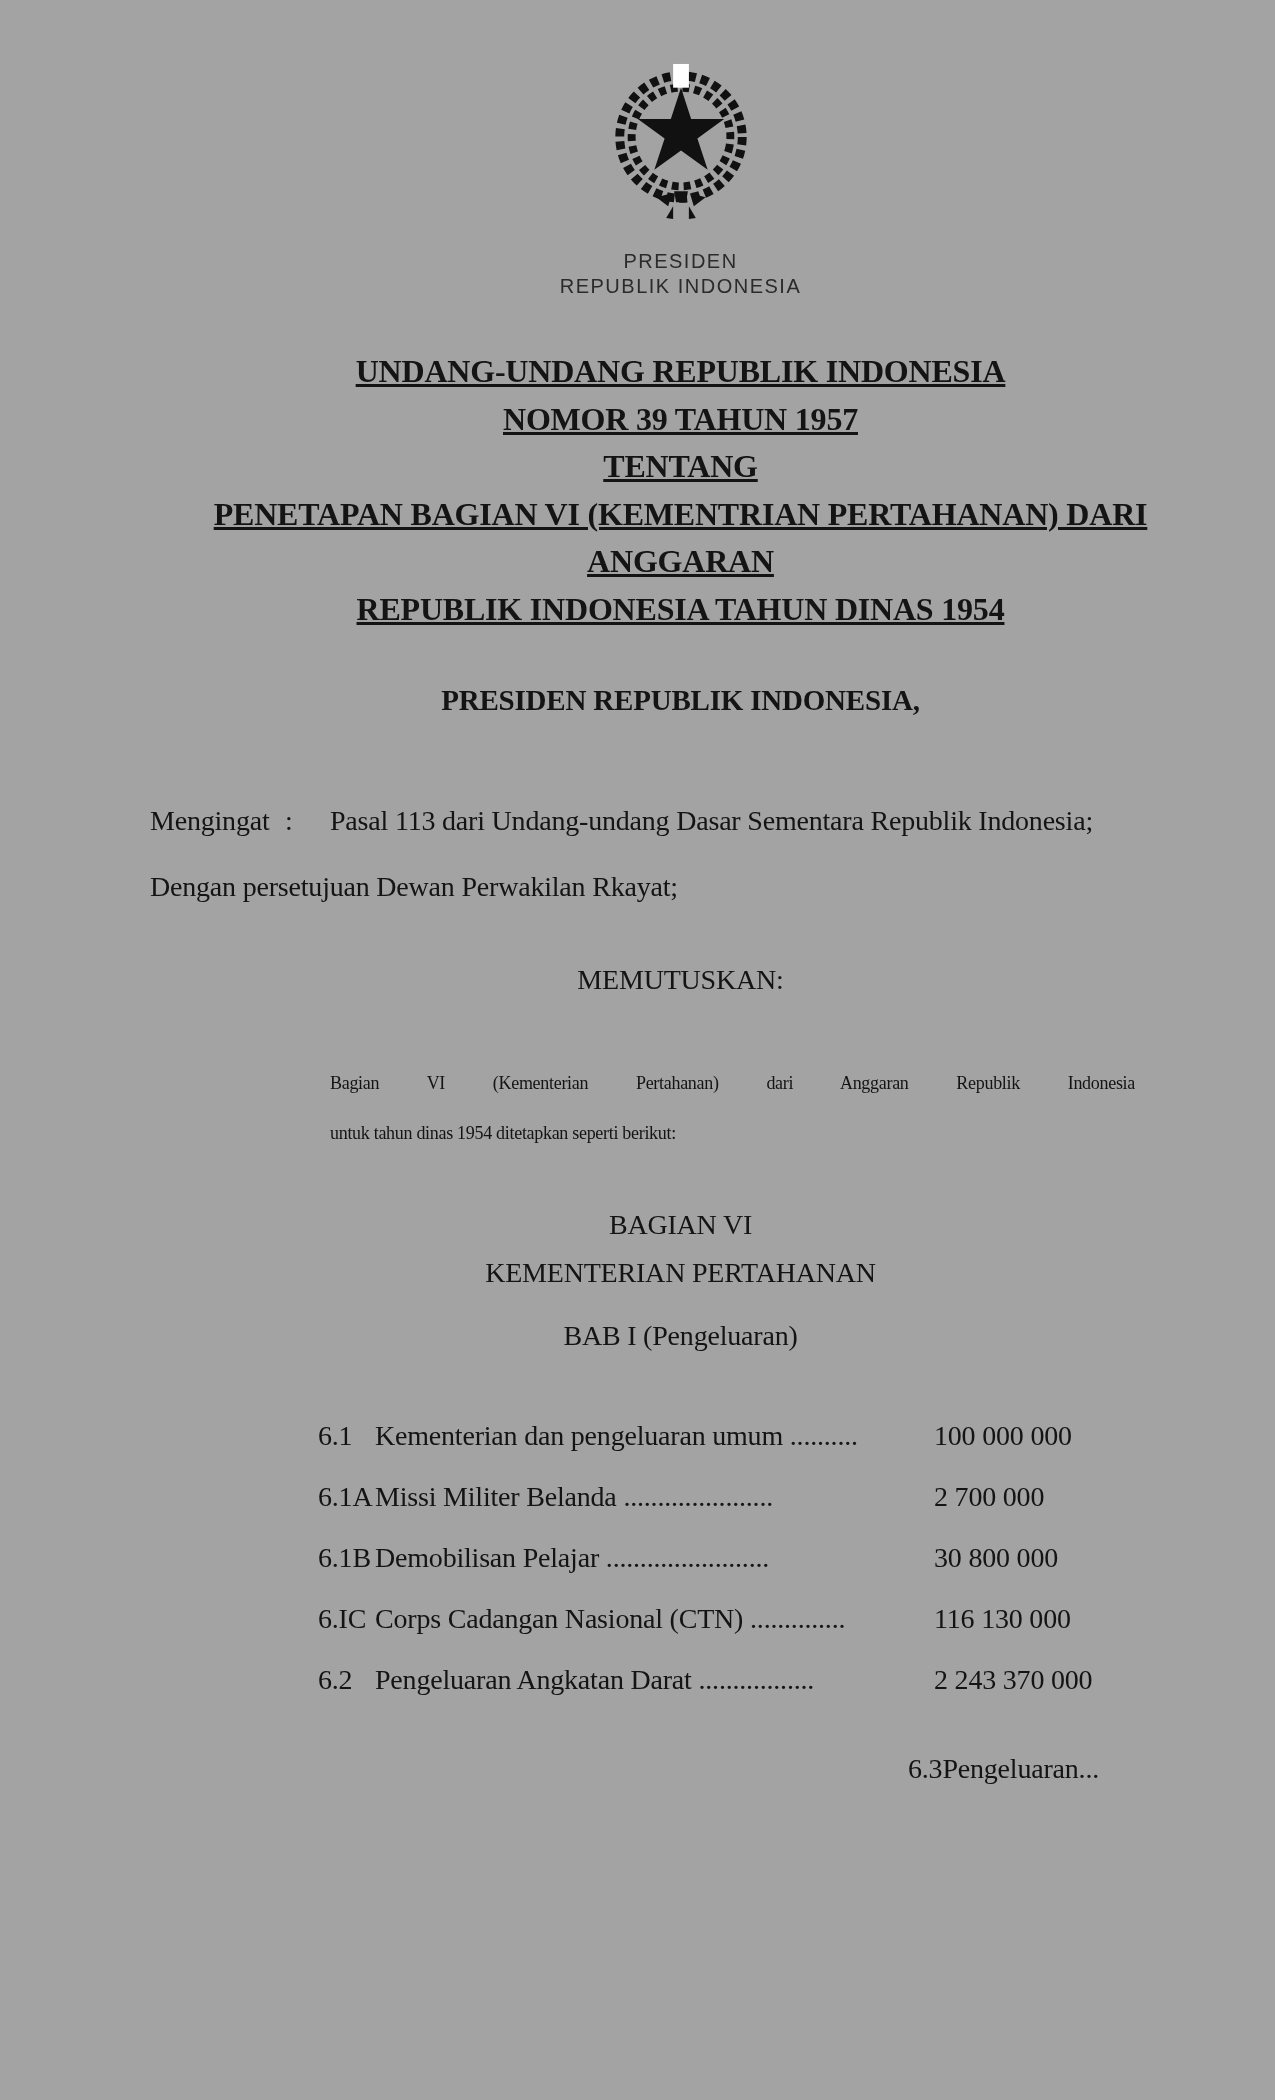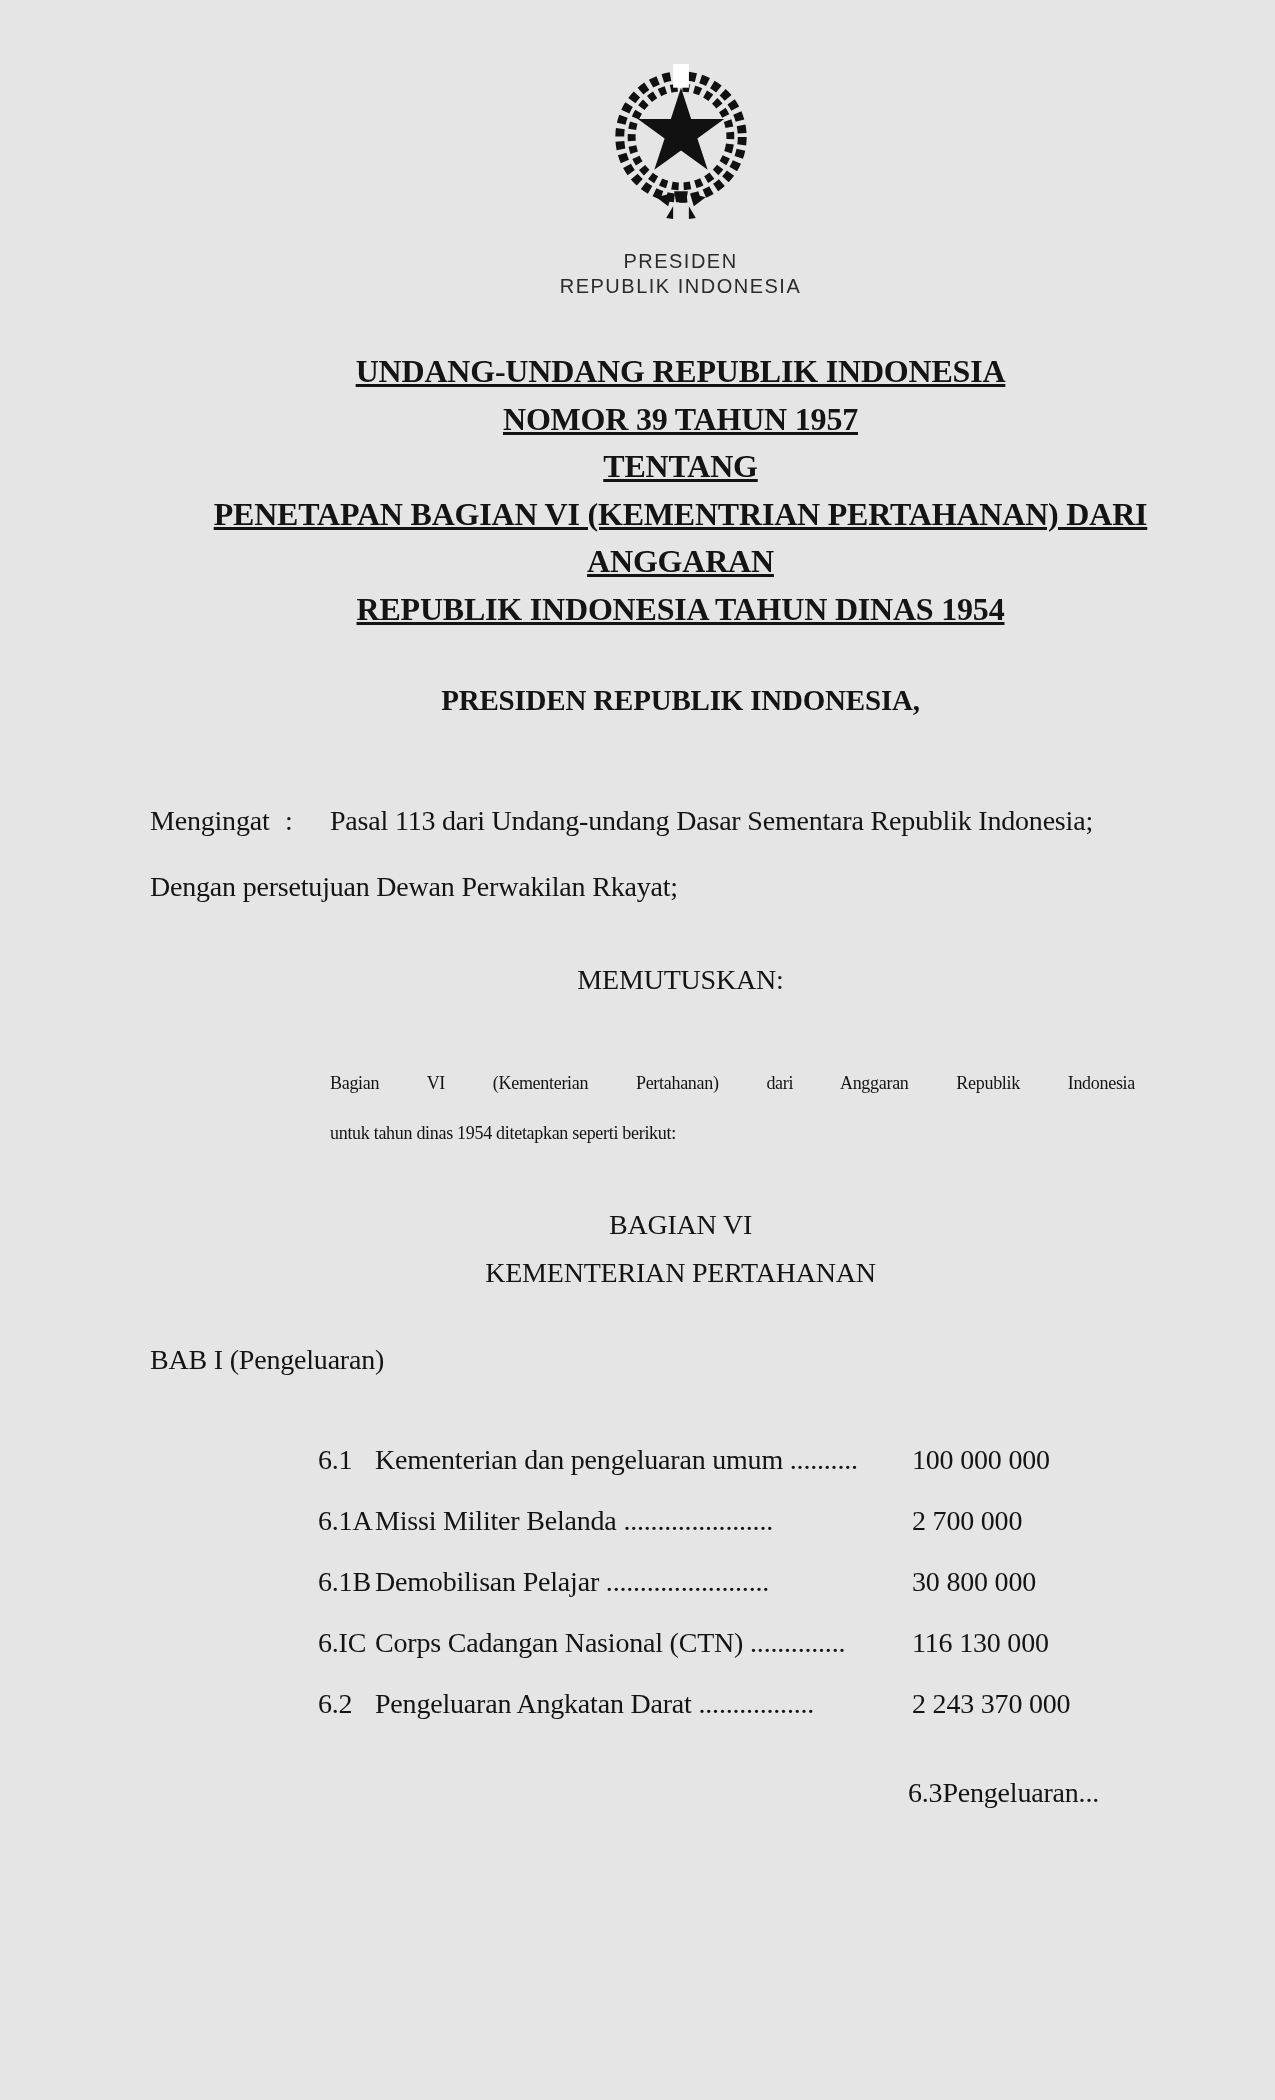--- a/index.html
+++ b/index.html
@@ -2,21 +2,21 @@
 <html><head>
 <meta charset="utf-8">
 <style>
   html, body { margin: 0; padding: 0; background: #ffffff; }
   .page {
     position: relative;
     width: 1275px;
     height: 2100px;
     box-sizing: border-box;
     padding: 0 64px 0 150px;
-    background: #e5e5e5;
+    background: #a3a3a3;
     color: #141414;
     font-family: "Liberation Serif", "DejaVu Serif", serif;
     font-size: 28px;
     letter-spacing: -0.2px;
     overflow: hidden;
   }
   .emblem {
     width: 158px;
     height: 158px;
     margin: 62px auto 0 auto;
@@ -55,31 +55,31 @@
   .para {
     margin-top: 61px;
     margin-left: 180px;
     width: 805px;
     font-size: 18px;
     line-height: 50px;
     letter-spacing: -0.3px;
   }
   .para .just { text-align: justify; text-align-last: justify; }
   .bagian { margin-top: 43px; text-align: center; line-height: 47.5px; }
-  .bab { margin-top: 47px; text-align: left; line-height: 34px; }
+  .bab { margin-top: 23px; text-align: center; line-height: 34px; }
   .budget-list { margin-top: 66px; margin-left: 168px; }
   .row {
     position: relative;
     padding-left: 57px;
     line-height: 34px;
     margin-bottom: 27px;
     white-space: nowrap;
   }
   .row .code { position: absolute; left: 0; top: 0; }
-  .row .amt  { position: absolute; left: 594px; top: 0; }
+  .row .amt  { position: absolute; left: 616px; top: 0; }
   .catchword { margin-top: 55px; margin-left: 758px; line-height: 34px; white-space: nowrap; }
   .catchword .cw-text { }
 </style>
 </head>
 <body>
 
 <div class="page">
 
   <div class="emblem">
     <svg viewBox="0 0 160 160" xmlns="http://www.w3.org/2000/svg">

